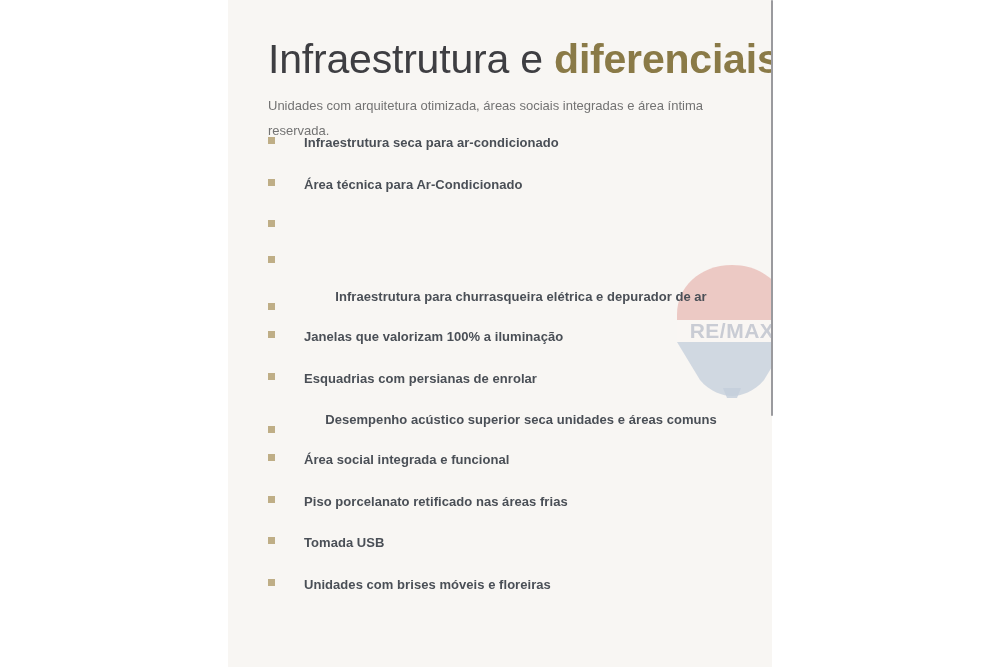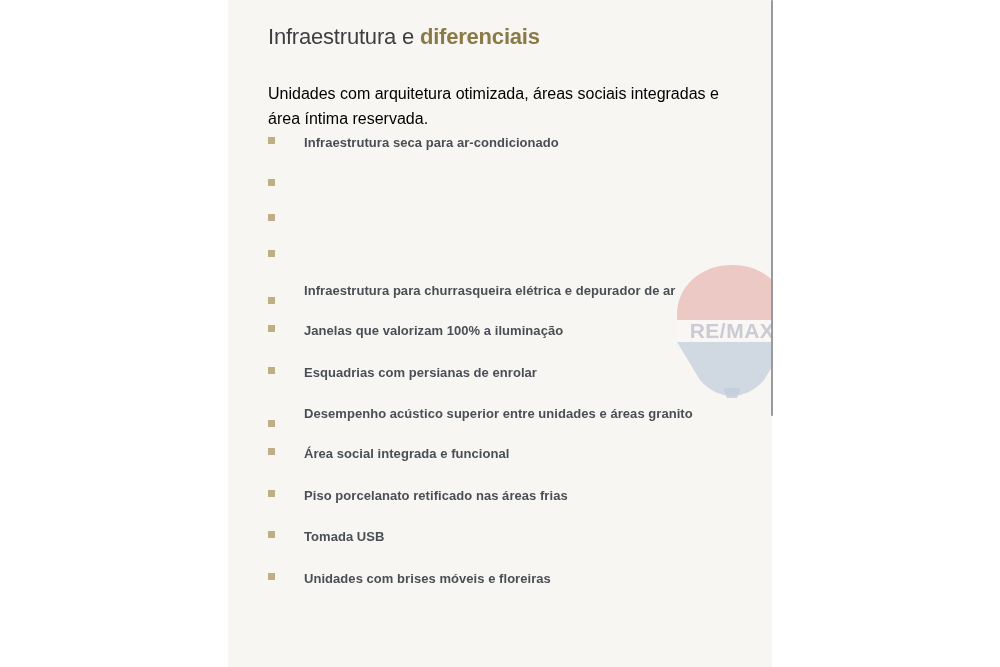--- a/index.html
+++ b/index.html
@@ -50,64 +50,64 @@
     position: absolute;
     left: 0; top: 0;
     width: 544px;
     height: 667px;
     z-index: 2;
   }
 
   .heading {
     position: absolute;
     left: 40px;
-    top: 0;
+    top: 10px;
     width: 470px;
-    font-size: 22px;
+    font-size: 41px;
     line-height: 44px;
     font-weight: 400;
     letter-spacing: -0.2px;
     color: #3e3e42;
     white-space: nowrap;
   }
   .heading .accent {
     font-weight: 700;
     color: #8a7a47;
   }
 
   .subtitle {
     position: absolute;
     left: 40px;
-    top: 66px;
+    top: 81px;
     width: 466px;
-    font-size: 16px;
+    font-size: 13px;
     line-height: 24.5px;
     font-weight: 400;
-    color: #000000;
+    color: #737373;
   }
 
   
   .feature-list {
     position: absolute;
     left: 40px;
     top: 131px;
     width: 470px;
     list-style: none;
     margin: 0;
     padding: 0;
   }
   .feature-item {
     position: relative;
     display: flex;
     align-items: flex-start;
     padding-left: 36px;
     margin-bottom: 17.5px;
     min-height: 18px;
   }
-  .feature-item.two-line { margin-bottom: 16px; }
+  .feature-item.two-line { margin-bottom: 16px; justify-content: center; }
 
   .bullet {
     position: absolute;
     left: 0px;
     top: 6px;
     width: 7px;
     height: 7px;
     background: #bfae86;
     flex: 0 0 auto;
   }
@@ -170,20 +170,21 @@
 
       <p class="subtitle">Unidades com arquitetura otimizada, áreas sociais integradas e área íntima reservada.</p>
 
       <ul class="feature-list" id="feature-list">
           <li class="feature-item">
             <span class="bullet"></span>
             <span class="feature-text">Infraestrutura seca para ar-condicionado</span>
           </li>
           <li class="feature-item">
             <span class="bullet"></span>
+            <span class="feature-text">Área técnica para Ar-Condicionado</span>
           </li>
           <li class="feature-item">
             <span class="bullet"></span>
           </li>
           <li class="feature-item">
             <span class="bullet"></span>
           </li>
           <li class="feature-item two-line">
             <span class="bullet"></span>
             <span class="feature-text">Infraestrutura para churrasqueira elétrica e depurador de ar</span>
@@ -191,21 +192,21 @@
           <li class="feature-item">
             <span class="bullet"></span>
             <span class="feature-text">Janelas que valorizam 100% a iluminação</span>
           </li>
           <li class="feature-item">
             <span class="bullet"></span>
             <span class="feature-text">Esquadrias com persianas de enrolar</span>
           </li>
           <li class="feature-item two-line">
             <span class="bullet"></span>
-            <span class="feature-text">Desempenho acústico superior entre unidades e áreas granito</span>
+            <span class="feature-text">Desempenho acústico superior seca unidades e áreas comuns</span>
           </li>
           <li class="feature-item">
             <span class="bullet"></span>
             <span class="feature-text">Área social integrada e funcional</span>
           </li>
           <li class="feature-item">
             <span class="bullet"></span>
             <span class="feature-text">Piso porcelanato retificado nas áreas frias</span>
           </li>
           <li class="feature-item">

